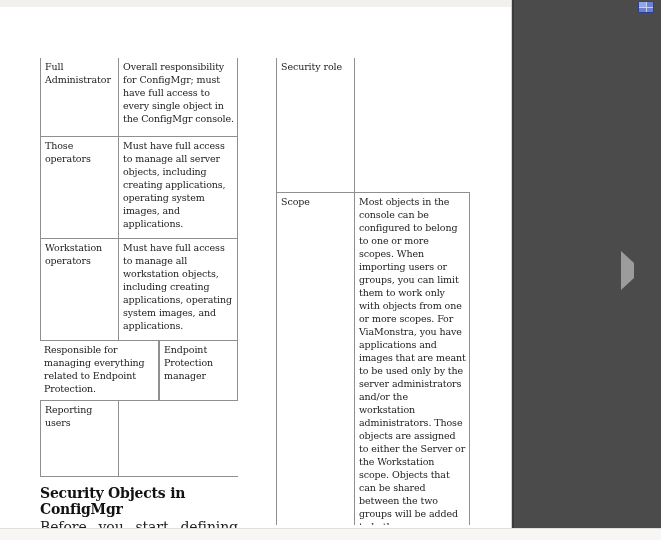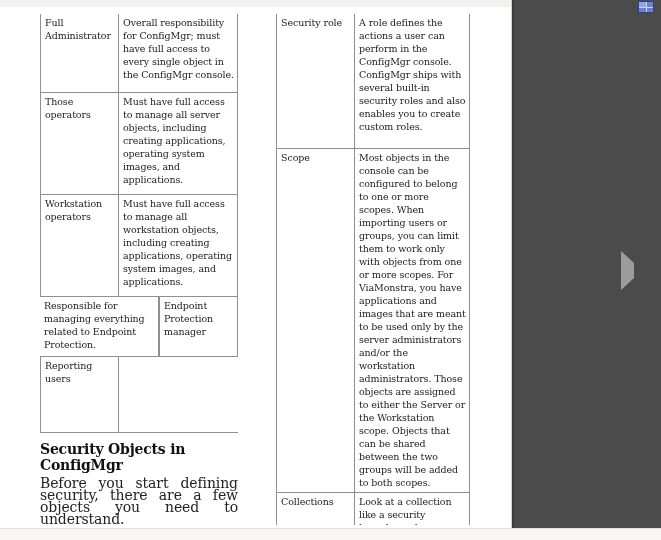--- a/index.html
+++ b/index.html
@@ -11,21 +11,21 @@
   .page{position:absolute;left:0;top:7px;width:512px;height:521px;background:#ffffff;overflow:hidden;}
   .bottom-bar{position:absolute;left:0;top:528px;width:661px;height:12px;background:#f7f6f4;border-top:1px solid #e1dfdb;box-sizing:border-box;}
   .side-panel{position:absolute;left:511px;top:0;width:150px;height:534px;background:#4b4b4b;
               border-left:1px solid #d6d2cb;box-sizing:border-box;box-shadow:inset 2px 0 0 #3c3c3c;}
 
   
   .col-left{position:absolute;left:40px;top:7px;width:198px;}
   .col-right{position:absolute;left:276px;top:7px;width:194px;height:511px;overflow:hidden;}
 
   
-  .tbl{width:100%;}
+  .tbl{width:100%;margin-top:44px;}
   .tr{display:flex;border-bottom:1px solid #8f8f8f;}
   .td{box-sizing:border-box;padding:2px 3px 3px 4px;font-size:9.5px;line-height:13px;letter-spacing:-0.1px;}
   .td.c1{width:79px;border-left:1px solid #8f8f8f;border-right:1px solid #8f8f8f;flex:none;}
   .td.c2{flex:1;border-right:1px solid #8f8f8f;}
   .rowL1{min-height:78px;}.rowL2{min-height:101px;}.rowL3{min-height:101px;}
   .rowL4{min-height:59px;}.rowL5{min-height:75px;}
   .rowR1{min-height:134px;}.rowR2{min-height:327px;}.rowR3{min-height:60px;}
 
   
   .h2{margin:8px 0 0 0;font-size:14px;font-weight:700;color:#111110;letter-spacing:-0.2px;}
@@ -73,21 +73,20 @@
 
       <h2 class="h2">Security Objects in ConfigMgr</h2>
       <p class="intro">Before you start defining security, there are a few objects you need to understand.</p>
 
     </div>
 
     <div class="col-right">
       <div class="tbl">
         <div class="tr rowR1">
           <div class="td c1">Security role</div>
-          <div class="td c2">A role defines the actions a user can perform in the ConfigMgr console. ConfigMgr ships with several built-in security roles and also enables you to create custom roles.</div>
         </div>
         <div class="tr rowR2">
           <div class="td c1">Scope</div>
           <div class="td c2">Most objects in the console can be configured to belong to one or more scopes. When importing users or groups, you can limit them to work only with objects from one or more scopes. For ViaMonstra, you have applications and images that are meant to be used only by the server administrators and/or the workstation administrators. Those objects are assigned to either the Server or the Workstation scope. Objects that can be shared between the two groups will be added to both scopes.</div>
         </div>
         <div class="tr rowR3">
           <div class="td c1">Collections</div>
           <div class="td c2">Look at a collection like a security boundary where you are limited to</div>
         </div>
       </div>

